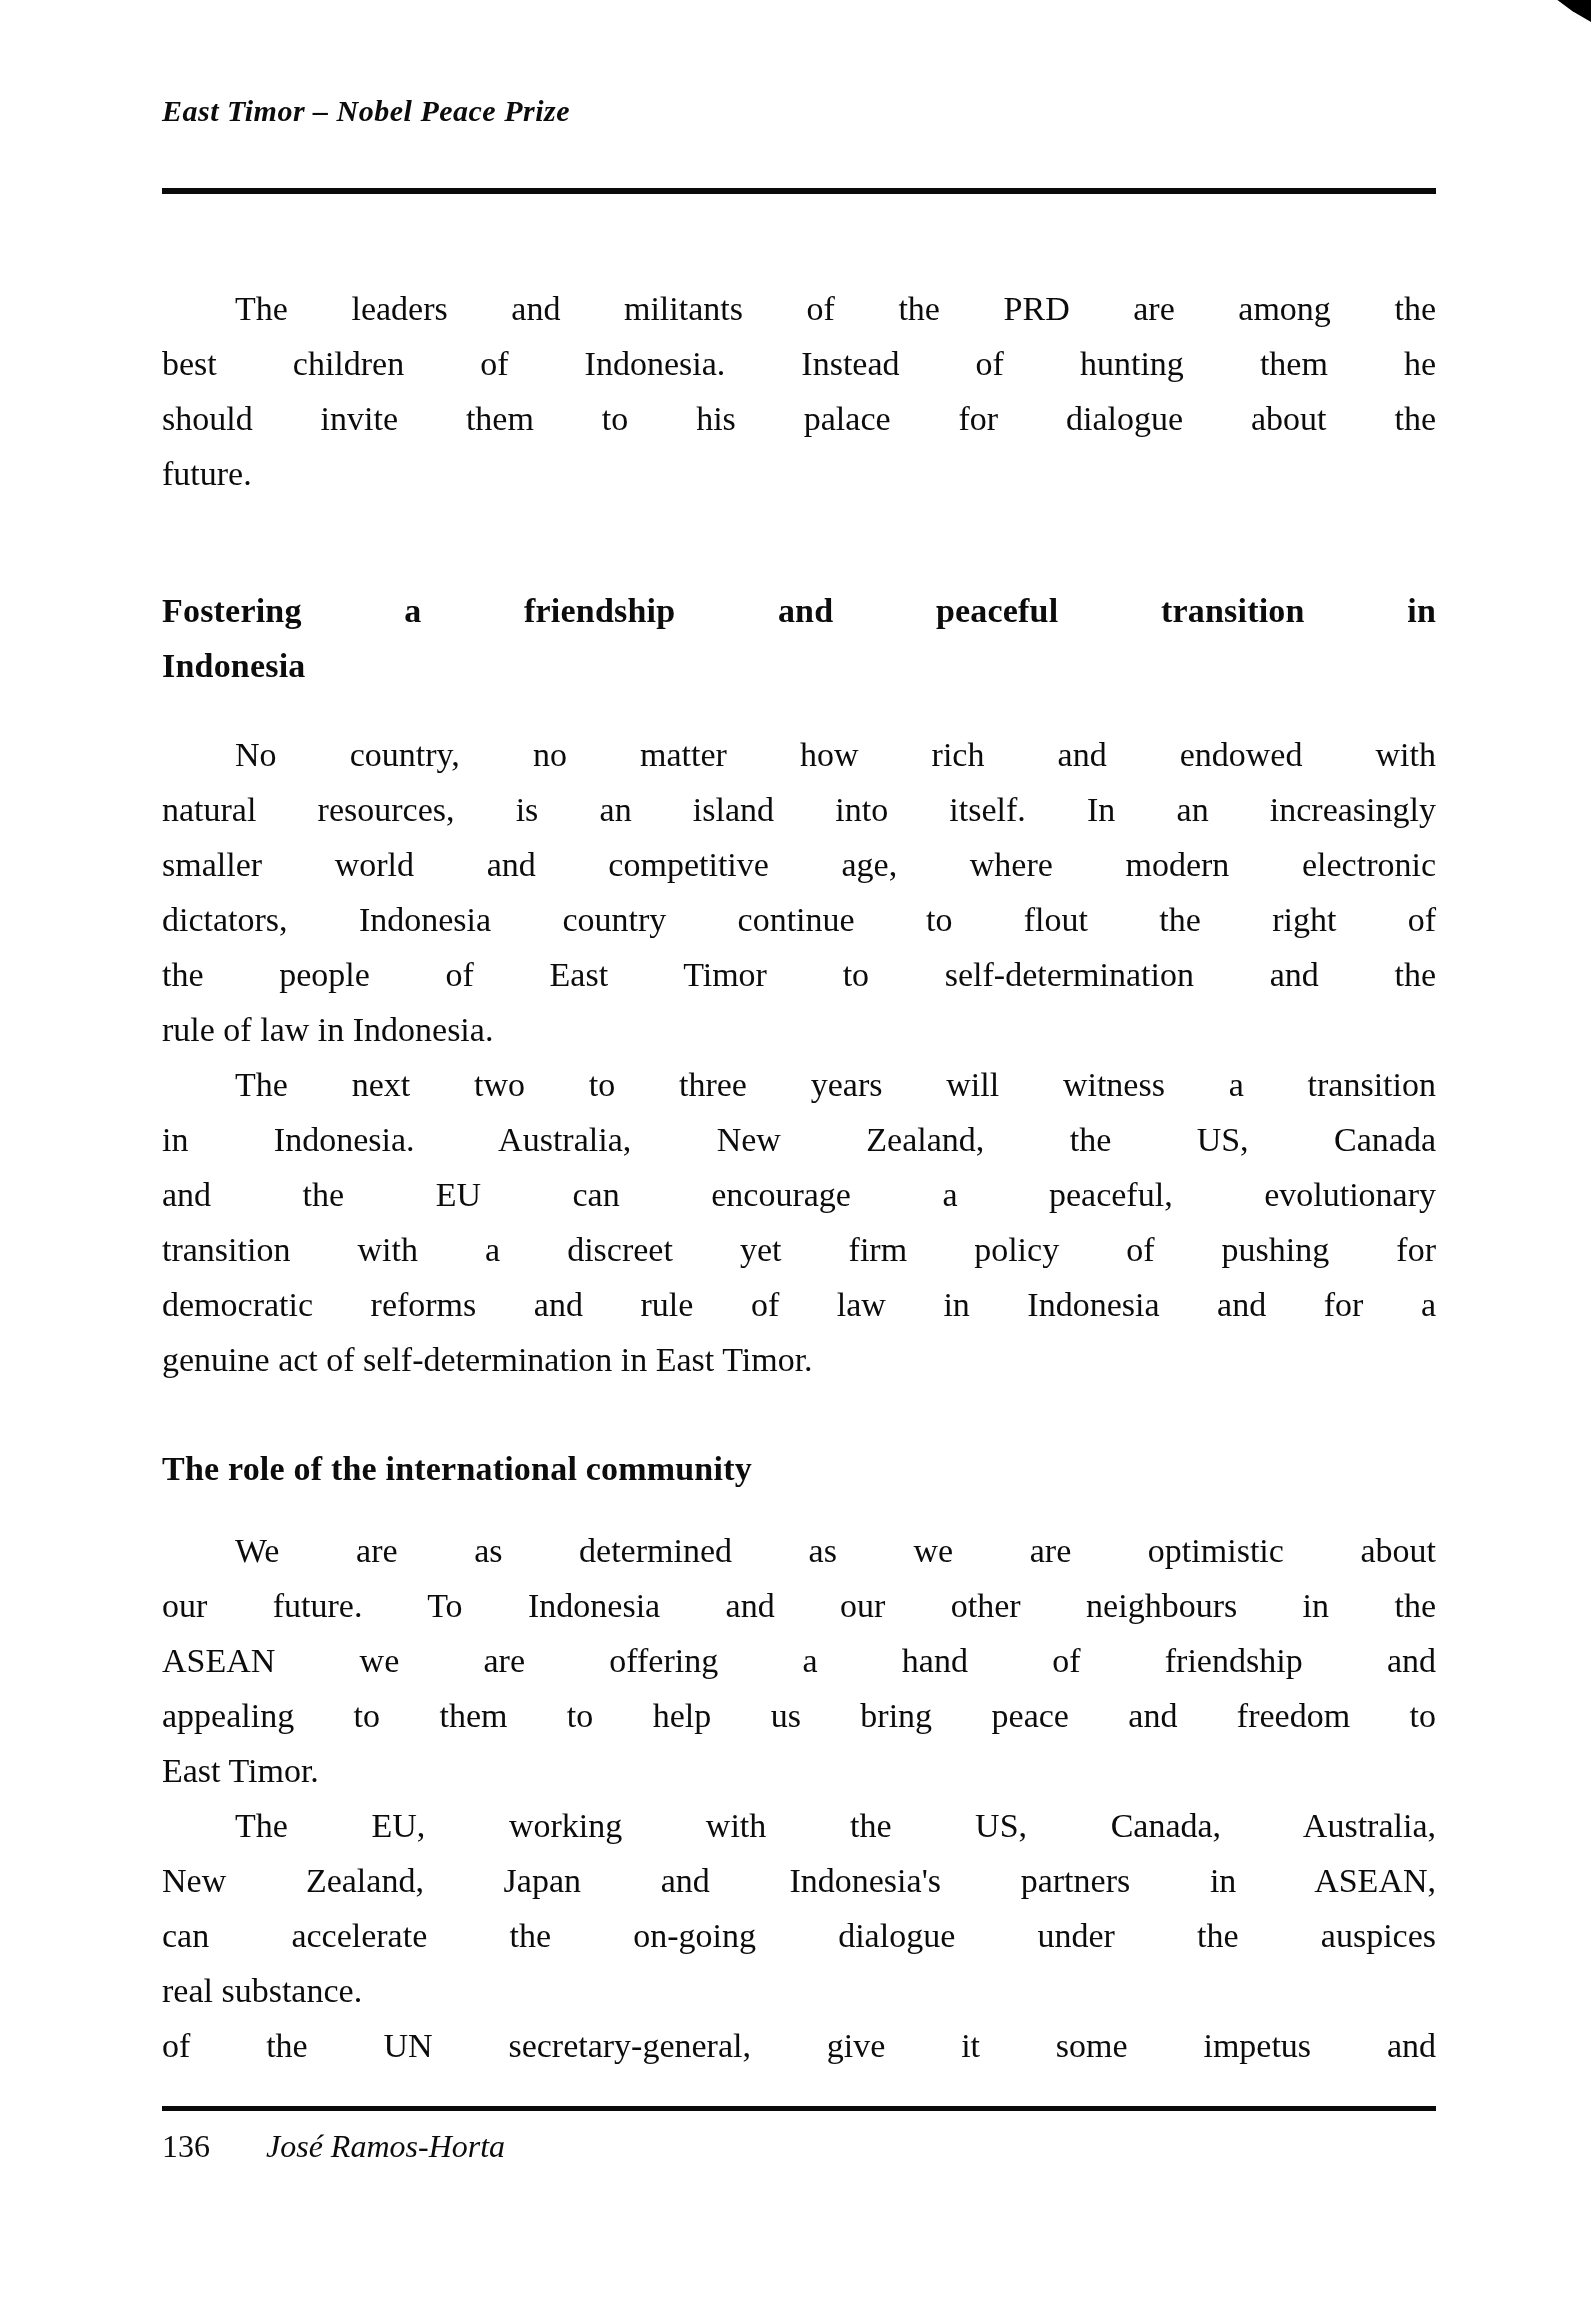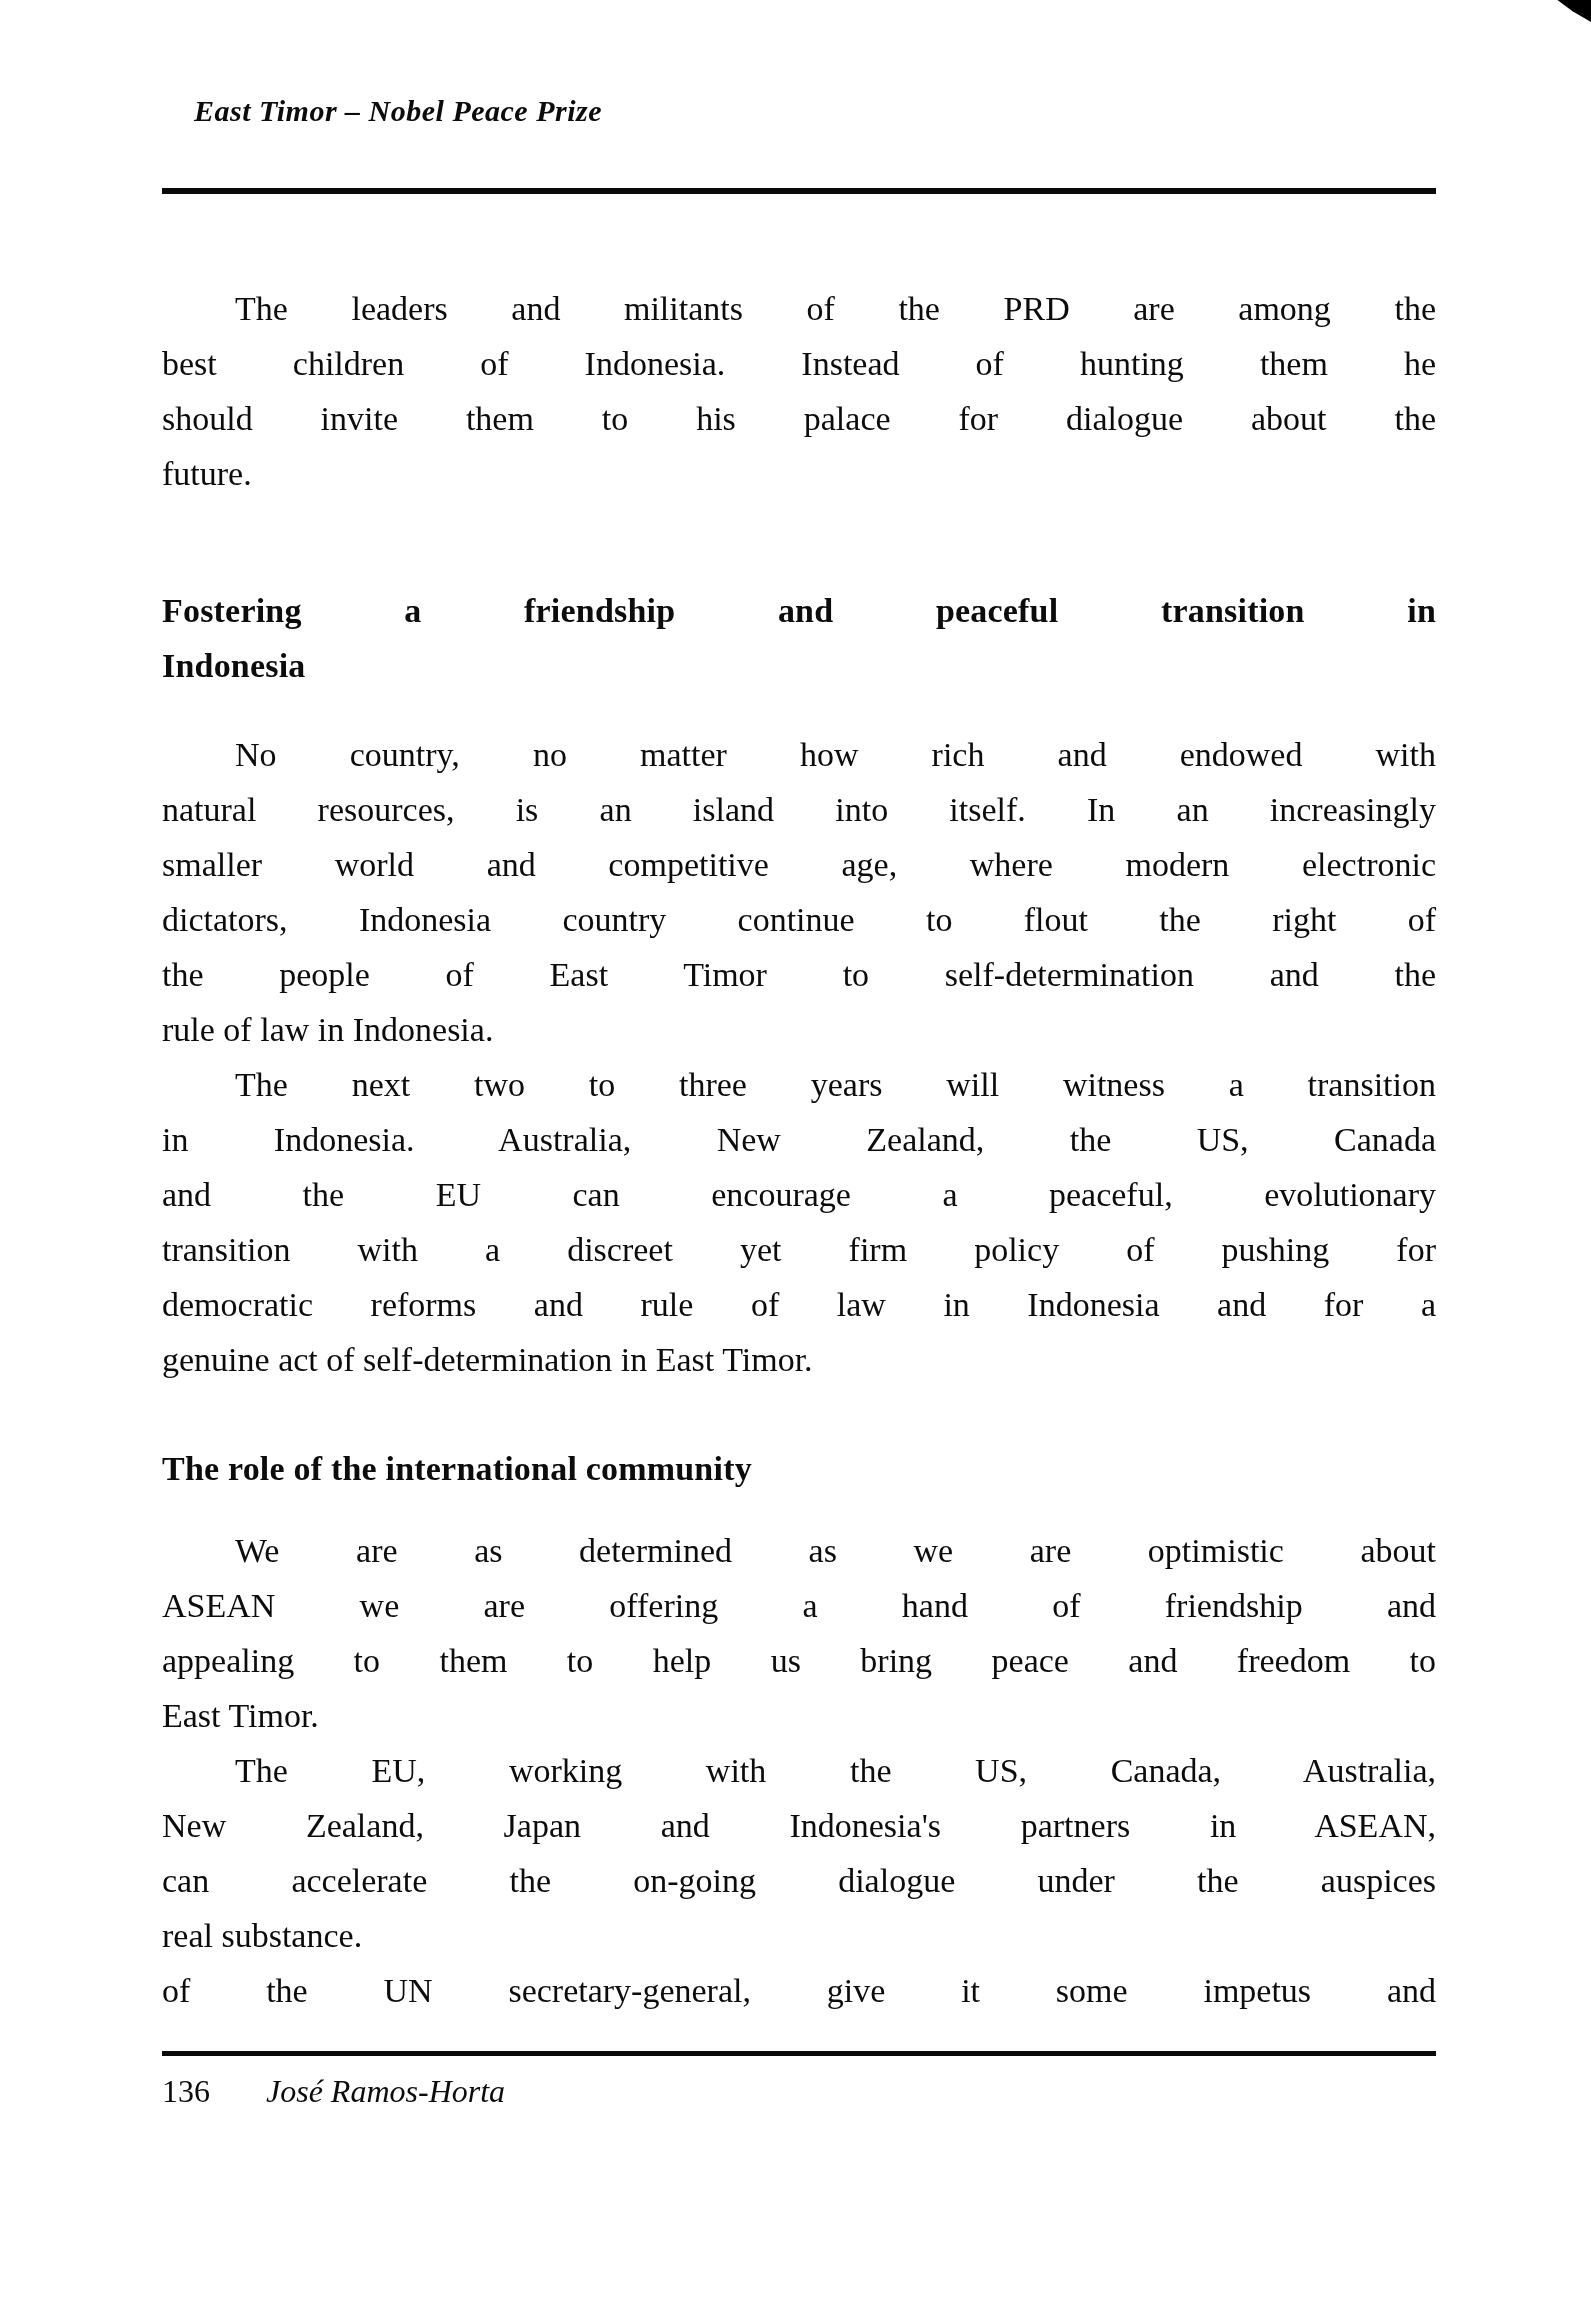--- a/index.html
+++ b/index.html
@@ -26,21 +26,20 @@
     width: 1274px;
     top: 0;
   }
   .running-head {
     margin-top: 91px;
     font-style: italic;
     font-weight: bold;
     font-size: 30px;
     line-height: 39px;
     letter-spacing: 0.5px;
-    margin-left: 32px;
   }
   .head-rule {
     margin-top: 58px;
     height: 5.8px;
     background: #0a0a0a;
   }
   .line {
     font-size: 34px;
     line-height: 55px;
     text-align: justify;
@@ -112,20 +111,21 @@
           <div class="line">and the EU can encourage a peaceful, evolutionary</div>
           <div class="line">transition with a discreet yet firm policy of pushing for</div>
           <div class="line">democratic reforms and rule of law in Indonesia and for a</div>
           <div class="line final">genuine act of self-determination in East Timor.</div>
         </div>
         <div class="block heading block-4">
           <div class="line first final">The role of the international community</div>
         </div>
         <div class="block paragraph block-5">
           <div class="line first">We are as determined as we are optimistic about</div>
+          <div class="line">our future. To Indonesia and our other neighbours in the</div>
           <div class="line">ASEAN we are offering a hand of friendship and</div>
           <div class="line">appealing to them to help us bring peace and freedom to</div>
           <div class="line final">East Timor.</div>
         </div>
         <div class="block paragraph block-6">
           <div class="line first">The EU, working with the US, Canada, Australia,</div>
           <div class="line">New Zealand, Japan and Indonesia's partners in ASEAN,</div>
           <div class="line">can accelerate the on-going dialogue under the auspices</div>
           <div class="line final">real substance.</div>
           <div class="line">of the UN secretary-general, give it some impetus and</div>

